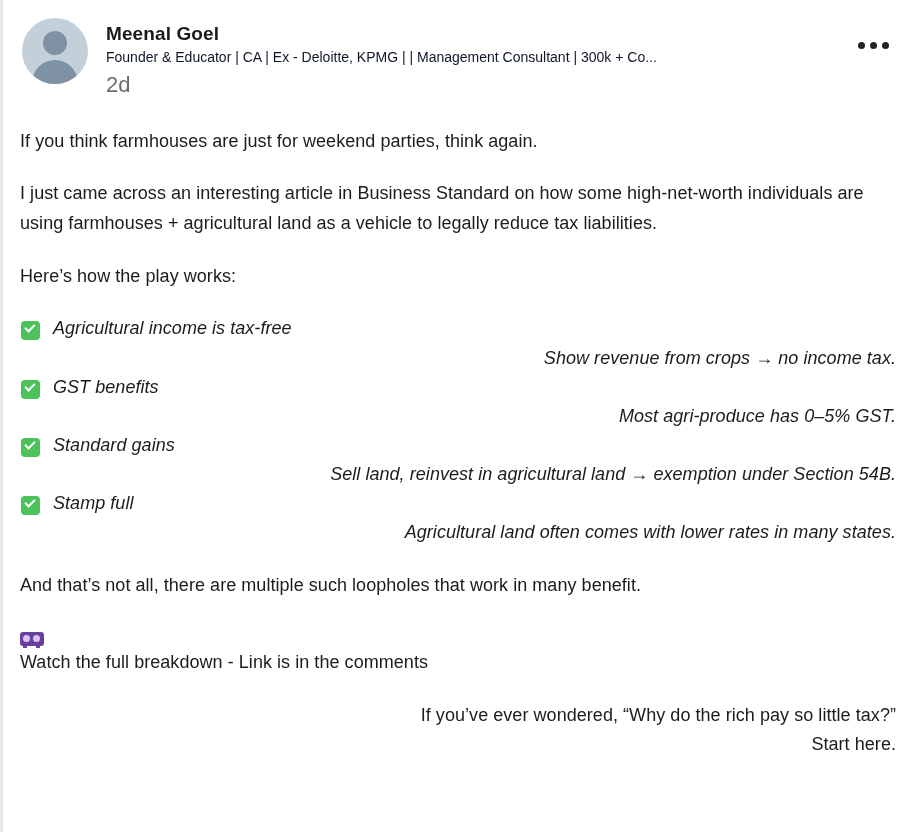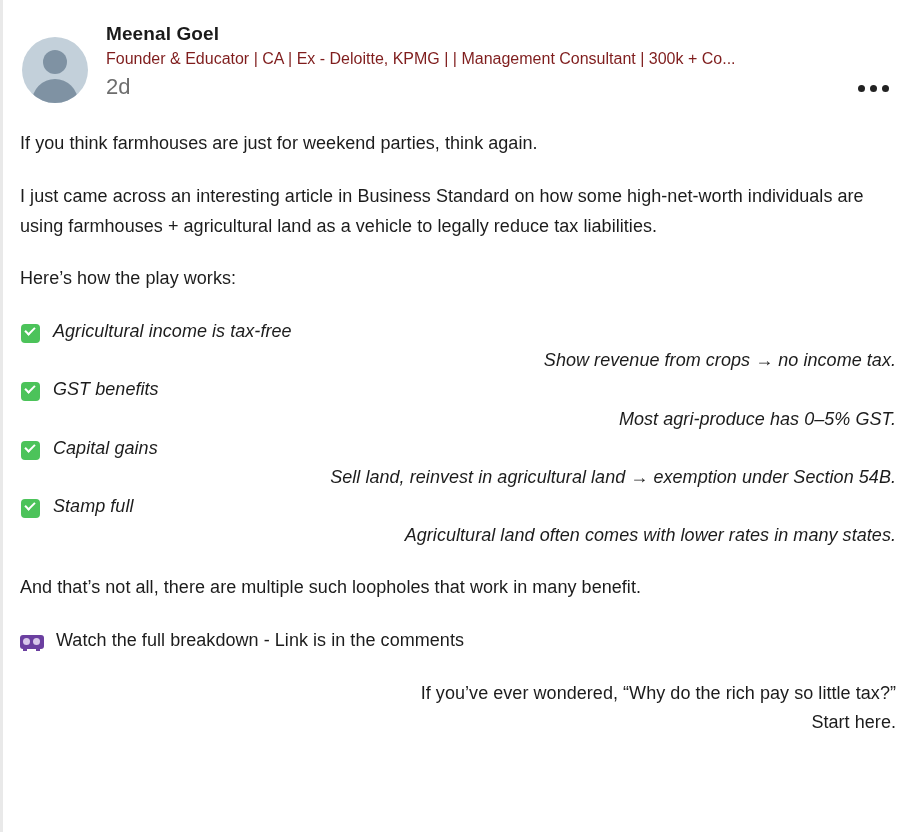--- a/index.html
+++ b/index.html
@@ -24,21 +24,21 @@
     width: 3px;
     background: #e9e9e9;
   }
   .post {
     position: relative;
     padding: 18px 20px 0 20px;
   }
   
   .post-header {
     display: flex;
-    align-items: flex-end;
+    align-items: flex-start;
     padding-left: 2px;
   }
   .avatar {
     flex: 0 0 auto;
     width: 66px;
     height: 66px;
     border-radius: 50%;
     background: #c3d0da;
     position: relative;
     overflow: hidden;
@@ -64,22 +64,22 @@
     padding-top: 4px;
   }
   .author-name {
     font-size: 19px;
     font-weight: bold;
     color: #1a1a1a;
     line-height: 1.25;
     letter-spacing: 0.1px;
   }
   .author-headline {
-    font-size: 16px;
-    color: #7f1d1d;
+    font-size: 14px;
+    color: #0f172a;
     line-height: 1.35;
     margin-top: 2px;
     white-space: nowrap;
     overflow: hidden;
     max-width: 705px;
   }
   .post-age {
     font-size: 22px;
     color: #6d6d6d;
     line-height: 1.5;
@@ -140,20 +140,21 @@
     border-left: 2.6px solid #ffffff;
     border-bottom: 2.6px solid #ffffff;
     transform: rotate(-45deg);
   }
   .check-label { flex: 1 1 auto; }
   .sub-line { line-height: 1.62; text-align: right; }
   .video-row {
     display: flex;
     align-items: flex-start;
     margin: 16px 0 23px 0;
+    flex-direction: column;
   }
   .video-ico {
     flex: 0 0 auto;
     width: 24px;
     height: 18px;
     margin: 7px 12px 0 0;
     position: relative;
   }
   .video-ico .reel {
     position: absolute;
@@ -228,21 +229,21 @@
         <div class="sub-line">Show revenue from crops → no income tax.</div>
 
         <div class="check-row">
           <div class="check-ico"></div>
           <div class="check-label">GST benefits</div>
         </div>
         <div class="sub-line">Most agri-produce has 0–5% GST.</div>
 
         <div class="check-row">
           <div class="check-ico"></div>
-          <div class="check-label">Capital gains</div>
+          <div class="check-label">Standard gains</div>
         </div>
         <div class="sub-line">Sell land, reinvest in agricultural land → exemption under Section 54B.</div>
 
         <div class="check-row">
           <div class="check-ico"></div>
           <div class="check-label">Stamp full</div>
         </div>
         <div class="sub-line">Agricultural land often comes with lower rates in many states.</div>
 
       </div>

